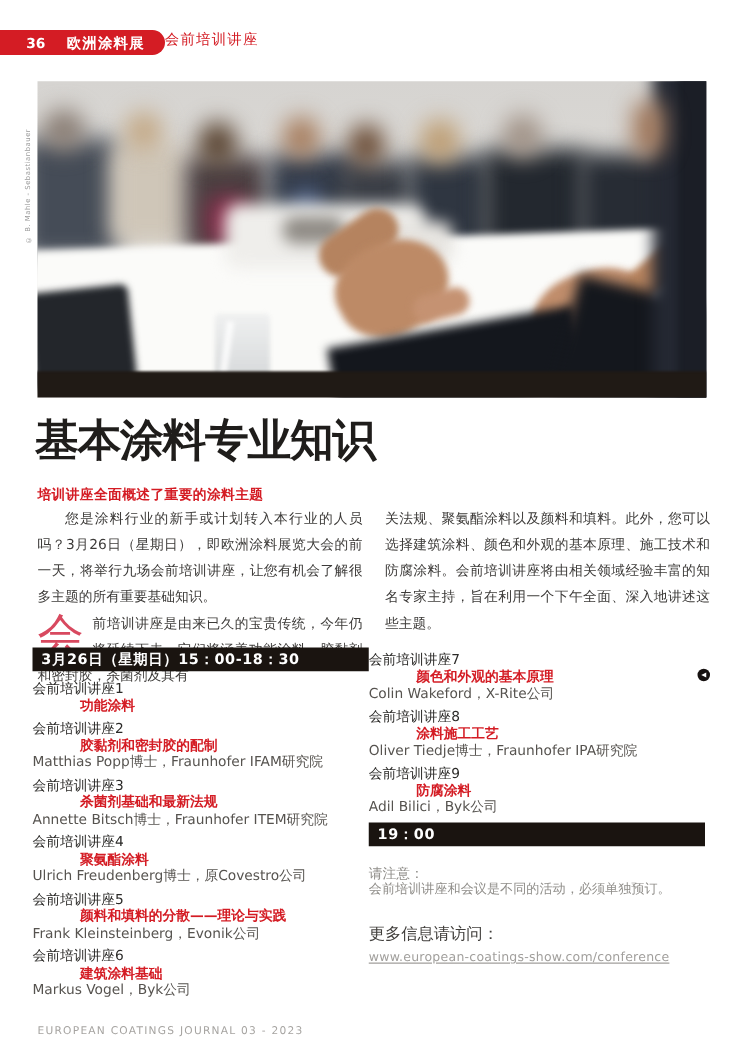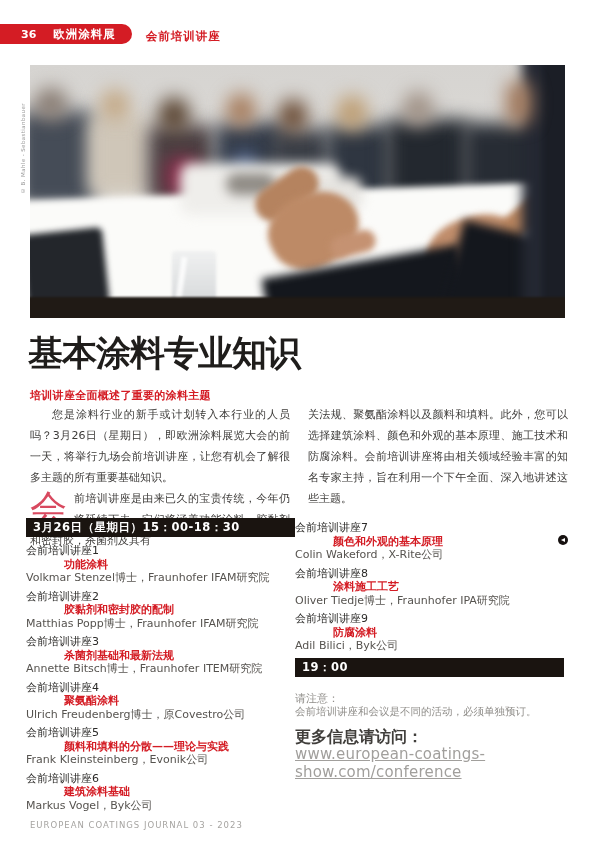--- a/index.html
+++ b/index.html
@@ -1,26 +1,26 @@
 <!DOCTYPE html>
 <html><head>
 <meta charset="utf-8">
 <style>
   * { margin:0; padding:0; box-sizing:border-box; }
   html,body { background:#ffffff; }
   body { font-family:"DejaVu Sans","Liberation Sans",sans-serif; }
   .page { position:relative; width:600px; height:849px; background:#fff; overflow:hidden; }
 
   
-  .hdr { position:absolute; left:0; top:24px; height:20px; display:flex; align-items:flex-end; }
+  .hdr { position:absolute; left:0; top:24px; height:20px; display:flex; align-items:flex-start; }
   .pill { height:20px; display:flex; align-items:center; gap:17px; padding:0 16px 0 21px;
           background:#d41c24; border-radius:0 10px 10px 0; color:#fff; }
   .pill .num { font-size:11px; font-weight:700; }
   .pill .sec { font-size:11.5px; font-weight:700; letter-spacing:1px; }
-  .subsec { margin-left:14px; color:#d41c24; font-size:11.5px; font-weight:700; letter-spacing:1px; }
+  .subsec { color:#d41c24; font-size:11.5px; font-weight:400; letter-spacing:1px; }
 
   
   .credit { position:absolute; left:20px; top:64px; height:130px; writing-mode:vertical-rl;
             transform:rotate(180deg); font-size:5.5px; color:#9a9a9a; letter-spacing:.4px; }
   .photo { position:absolute; left:30px; top:65px; width:535px; height:253px; overflow:hidden;
            background:linear-gradient(180deg,#d6d4d1 0%,#dcdad6 40%,#eceae7 62%,#e9e8e5 100%); }
   .photo .b { position:absolute; filter:blur(9px); border-radius:10px; }
   .photo .fg { position:absolute; filter:blur(3px); }
   .tbl { position:absolute; left:-12px; top:126px; width:560px; height:120px; background:#fbfbf9;
          transform:rotate(-2deg); filter:blur(3px); }
@@ -54,22 +54,22 @@
   .bar { height:19px; line-height:19px; background:#1a1410; color:#fff; font-size:11.5px; font-weight:700;
          padding-left:7px; letter-spacing:.5px; margin-bottom:7px; }
   .bar.evening { }
   .item { margin-bottom:5px; font-size:11px; line-height:13.5px; }
   .item .label { color:#2b2a28; font-weight:400; }
   .item .topic { color:#d41c24; font-weight:700;margin-left:38px; }
   .item .speaker { color:#56534f; }
   .ev { margin-top:7px; }
   .note-label { margin-top:15px; font-size:11px; line-height:13.5px; color:#908e8a; }
   .note { font-size:10.5px; line-height:13.5px; color:#908e8a; }
-  .more { margin-top:11px; font-size:16px; line-height:13.5px; font-weight:700; color:#403e3b; }
-  .link { display:inline-block; margin-top:2px; font-size:15px; color:#a19f9c;
+  .more { margin-top:22px; font-size:13px; line-height:13.5px; font-weight:400; color:#403e3b; }
+  .link { display:inline-block; margin-top:2px; font-size:10px; color:#a19f9c;
           letter-spacing:.2px; }
 
   .footer { position:absolute; left:30px; top:820px; font-size:8.5px; letter-spacing:1px; color:#a6a4a1; }
 </style>
 </head>
 <body>
 
 <div class="page">
 
   <div class="hdr">
@@ -139,21 +139,20 @@
     </div>
   </div>
 
   <div class="sched">
     <div class="s-col">
       <div class="bar">3月26日（星期日）15：00-18：30</div>
 
       <div class="item">
         <div class="label">会前培训讲座1</div>
         <div class="topic">功能涂料</div>
-        <div class="speaker">Volkmar Stenzel博士，Fraunhofer IFAM研究院</div>
       </div>
       <div class="item">
         <div class="label">会前培训讲座2</div>
         <div class="topic">胶黏剂和密封胶的配制</div>
         <div class="speaker">Matthias Popp博士，Fraunhofer IFAM研究院</div>
       </div>
       <div class="item">
         <div class="label">会前培训讲座3</div>
         <div class="topic">杀菌剂基础和最新法规</div>
         <div class="speaker">Annette Bitsch博士，Fraunhofer ITEM研究院</div>

